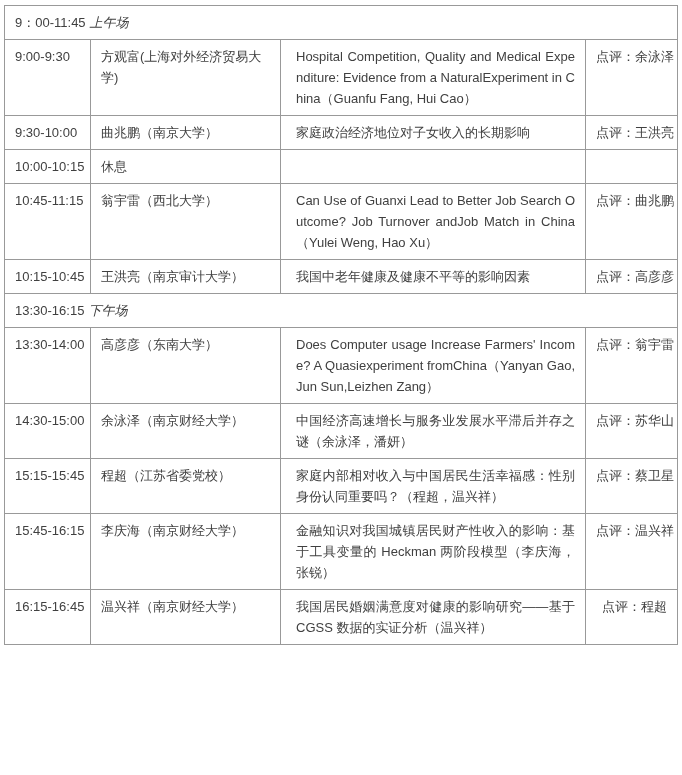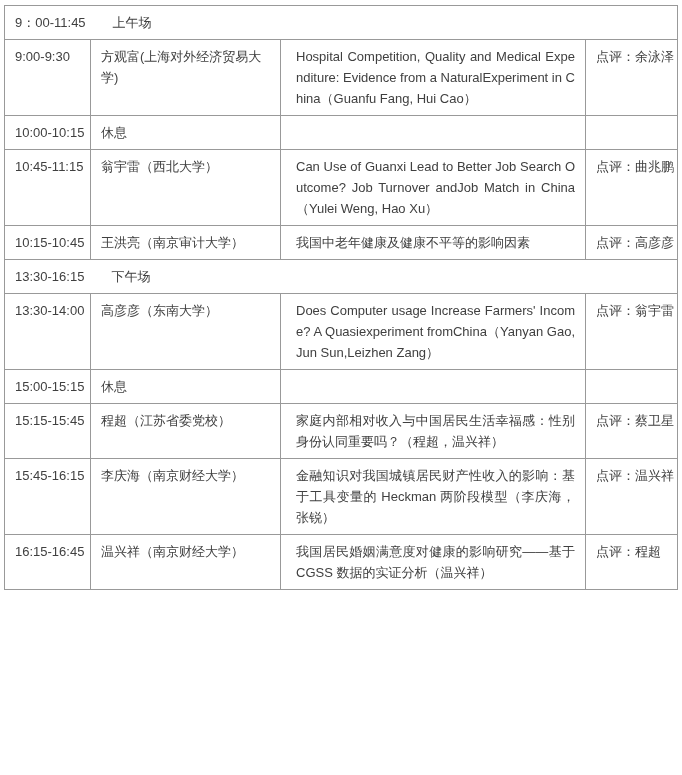--- a/index.html
+++ b/index.html
@@ -25,42 +25,48 @@
     vertical-align: top;
     line-height: 21px;
     overflow: hidden;
   }
   td.cell-time { white-space: nowrap; }
   td.cell-title {
     text-align: justify;
     word-break: break-all;
     padding-left: 15px;
   }
-  td.cell-discussant { white-space: nowrap; }
-  td.session-cell .session-label { margin-left: 27px; }
+  td.cell-discussant { white-space: nowrap; text-align: right; }
+  td.session-cell .session-label { margin-left: 4px; font-style: italic; }
 </style>
 </head>
 <body>
 
 <table class="schedule">
   <colgroup>
     <col style="width:86px">
     <col style="width:190px">
     <col style="width:305px">
     <col style="width:92px">
   </colgroup>
   <tbody>
       <tr>
         <td class="session-cell" colspan="4"><span class="session-time">9：00-11:45</span><span class="session-label">上午场</span></td>
       </tr>
       <tr>
         <td class="cell-time">9:00-9:30</td>
         <td class="cell-speaker">方观富(上海对外经济贸易大学)</td>
         <td class="cell-title">Hospital Competition, Quality and Medical Expenditure: Evidence from a NaturalExperiment in China（Guanfu Fang, Hui Cao）</td>
         <td class="cell-discussant">点评：余泳泽</td>
+      </tr>
+      <tr>
+        <td class="cell-time">9:30-10:00</td>
+        <td class="cell-speaker">曲兆鹏（南京大学）</td>
+        <td class="cell-title">家庭政治经济地位对子女收入的长期影响</td>
+        <td class="cell-discussant">点评：王洪亮</td>
       </tr>
       <tr>
         <td class="cell-time">10:00-10:15</td>
         <td class="cell-speaker">休息</td>
         <td class="cell-title"></td>
         <td class="cell-discussant"></td>
       </tr>
       <tr>
         <td class="cell-time">10:45-11:15</td>
         <td class="cell-speaker">翁宇雷（西北大学）</td>
@@ -76,24 +82,24 @@
       <tr>
         <td class="session-cell" colspan="4"><span class="session-time">13:30-16:15</span><span class="session-label">下午场</span></td>
       </tr>
       <tr>
         <td class="cell-time">13:30-14:00</td>
         <td class="cell-speaker">高彦彦（东南大学）</td>
         <td class="cell-title">Does Computer usage Increase Farmers' Income? A Quasiexperiment fromChina（Yanyan Gao, Jun Sun,Leizhen Zang）</td>
         <td class="cell-discussant">点评：翁宇雷</td>
       </tr>
       <tr>
-        <td class="cell-time">15:00-15:15</td>
-        <td class="cell-speaker">休息</td>
-        <td class="cell-title"></td>
-        <td class="cell-discussant"></td>
+        <td class="cell-time">14:30-15:00</td>
+        <td class="cell-speaker">余泳泽（南京财经大学）</td>
+        <td class="cell-title">中国经济高速增长与服务业发展水平滞后并存之谜（余泳泽，潘妍）</td>
+        <td class="cell-discussant">点评：苏华山</td>
       </tr>
       <tr>
         <td class="cell-time">15:15-15:45</td>
         <td class="cell-speaker">程超（江苏省委党校）</td>
         <td class="cell-title">家庭内部相对收入与中国居民生活幸福感：性别身份认同重要吗？（程超，温兴祥）</td>
         <td class="cell-discussant">点评：蔡卫星</td>
       </tr>
       <tr>
         <td class="cell-time">15:45-16:15</td>
         <td class="cell-speaker">李庆海（南京财经大学）</td>

